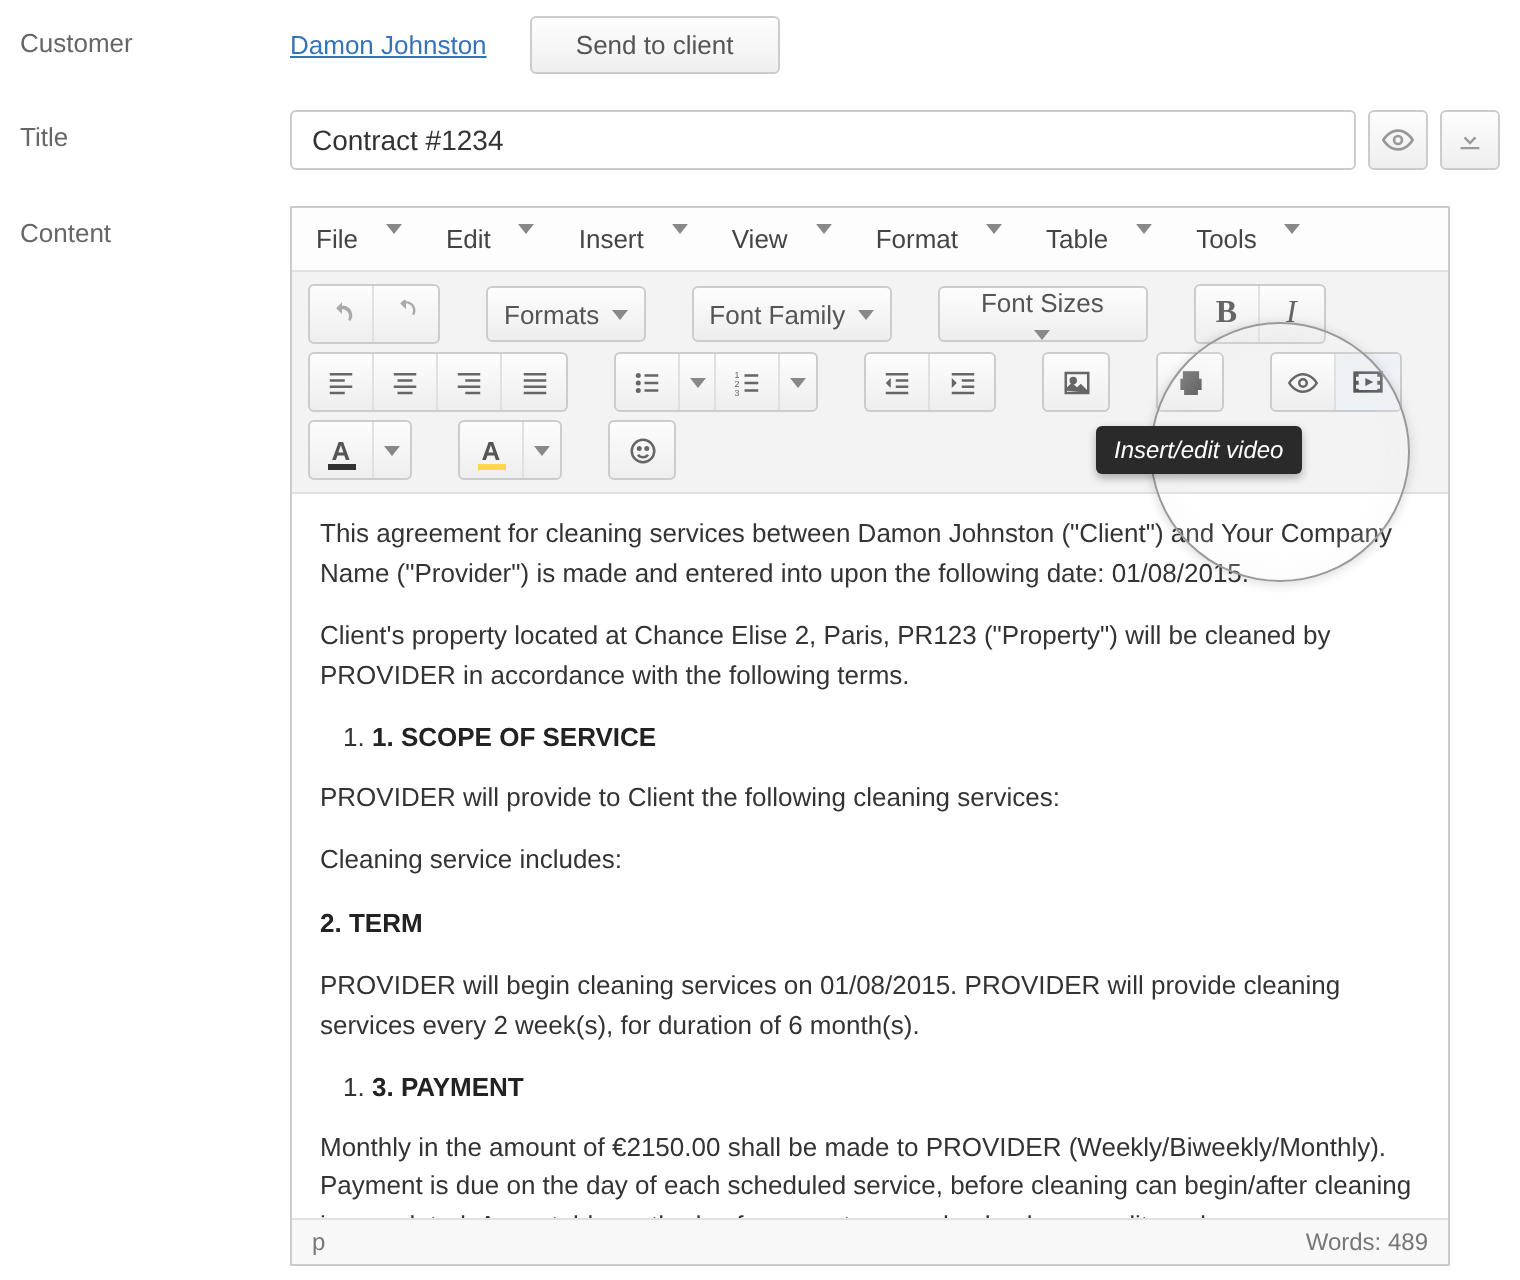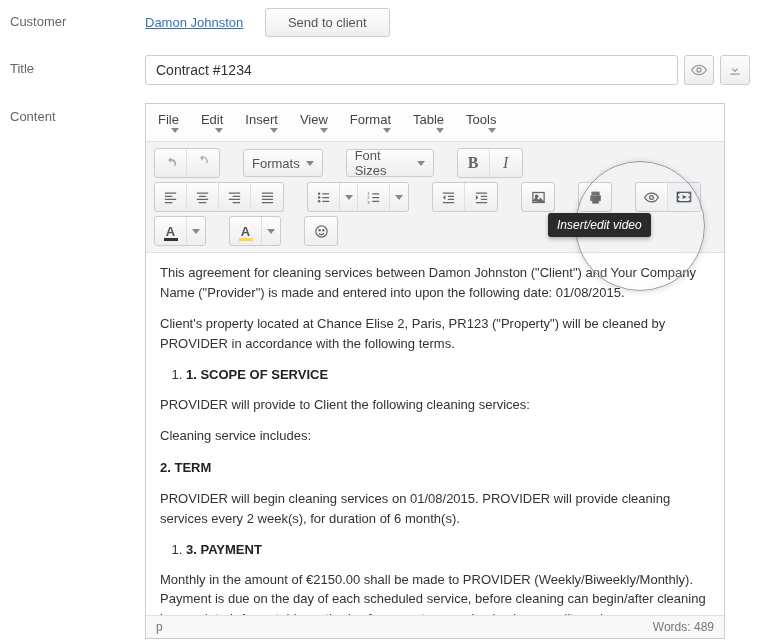--- a/index.html
+++ b/index.html
@@ -65,21 +65,21 @@
     width: 580px;
   }
   .menubar {
     display: flex;
     gap: 22px;
     padding: 8px 12px;
     border-bottom: 1px solid #e1e1e1;
     background: #fdfdfd;
     color: #444;
   }
-  .menu-item { display: inline-flex; align-items: flex-end; gap: 1px; cursor: pointer; flex-direction: column;}
+  .menu-item { display: inline-flex; align-items: flex-start; gap: 14px; cursor: pointer;}
   .caret {
     width: 0; height: 0;
     border-left: 4px solid transparent;
     border-right: 4px solid transparent;
     border-top: 5px solid #888;
     display: inline-block;
   }
   .toolbar {
     background: #f3f3f3;
     padding: 6px 8px;
@@ -109,21 +109,21 @@
     background: linear-gradient(#fdfdfd,#eee);
     display: inline-flex;
     align-items: center;
     padding: 0 8px;
     gap: 6px;
     color: #555;
     cursor: pointer;
     font-size: 13px;
   }
   .tb-select.wide { width: 100px; justify-content: space-between;}
-  .tb-select.wider { width: 88px; }
+  .tb-select.wider { width: 105px;  flex-direction: column;}
   .editor-body {
     height: 362px;
     overflow-y: scroll;
     padding: 10px 14px;
     color: #333;
     font-size: 13px;
     line-height: 1.5;
     background: #fff;
   }
   .editor-body p { margin: 0 0 12px 0;}
@@ -241,20 +241,24 @@
             <span class="tb-btn">
                 <svg width="14" height="14" viewBox="0 0 24 24" fill="#aaa">
                   <path d="M12 5v3L17 3l-5-5v3a8 8 0 00-7 12l1.7-1C6.2 11 6 10 6 9c0-4 3-6 6-6z" transform="scale(-1,1) translate(-24,0)"></path>
                 </svg>
               </span>
           </div>
           <span class="tb-select">
               <span>Formats</span>
               <span class="caret"></span>
             </span>
+          <span class="tb-select wide">
+              <span>Font Family</span>
+              <span class="caret"></span>
+            </span>
           <span class="tb-select wider">
               <span>Font Sizes</span>
               <span class="caret"></span>
             </span>
           <div class="tb-group">
             <span class="tb-btn bold">B</span>
             <span class="tb-btn ital">I</span>
           </div>
         </div>
         <div class="tb-row">

